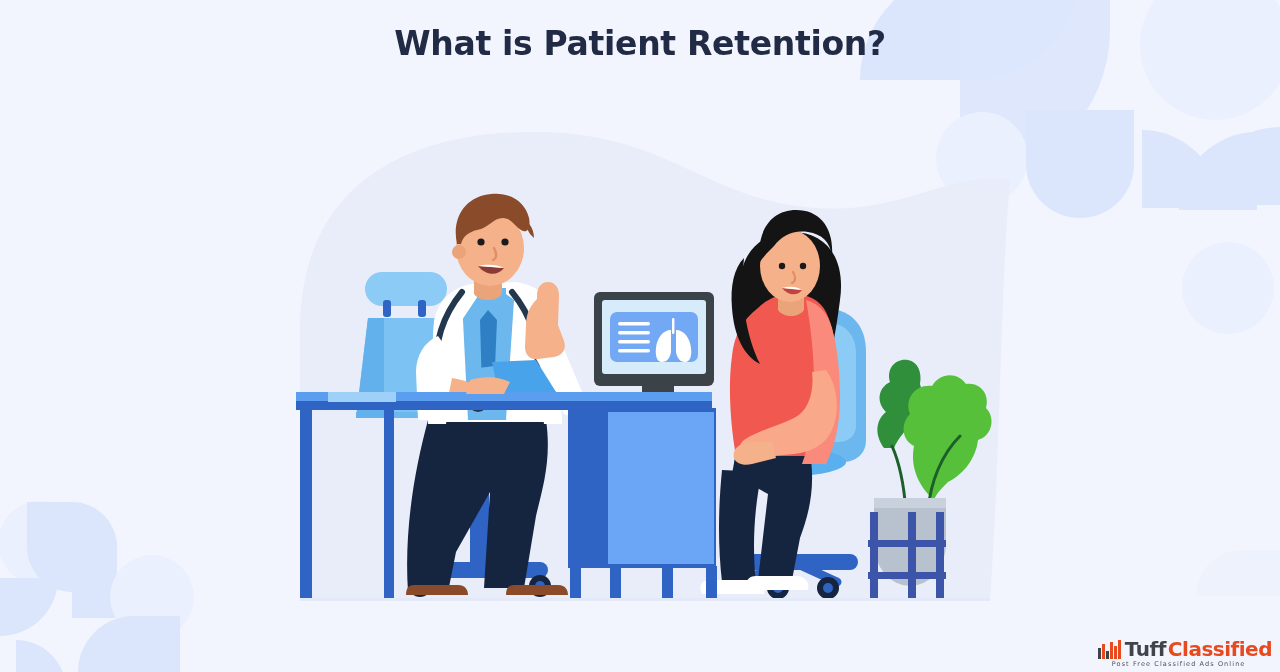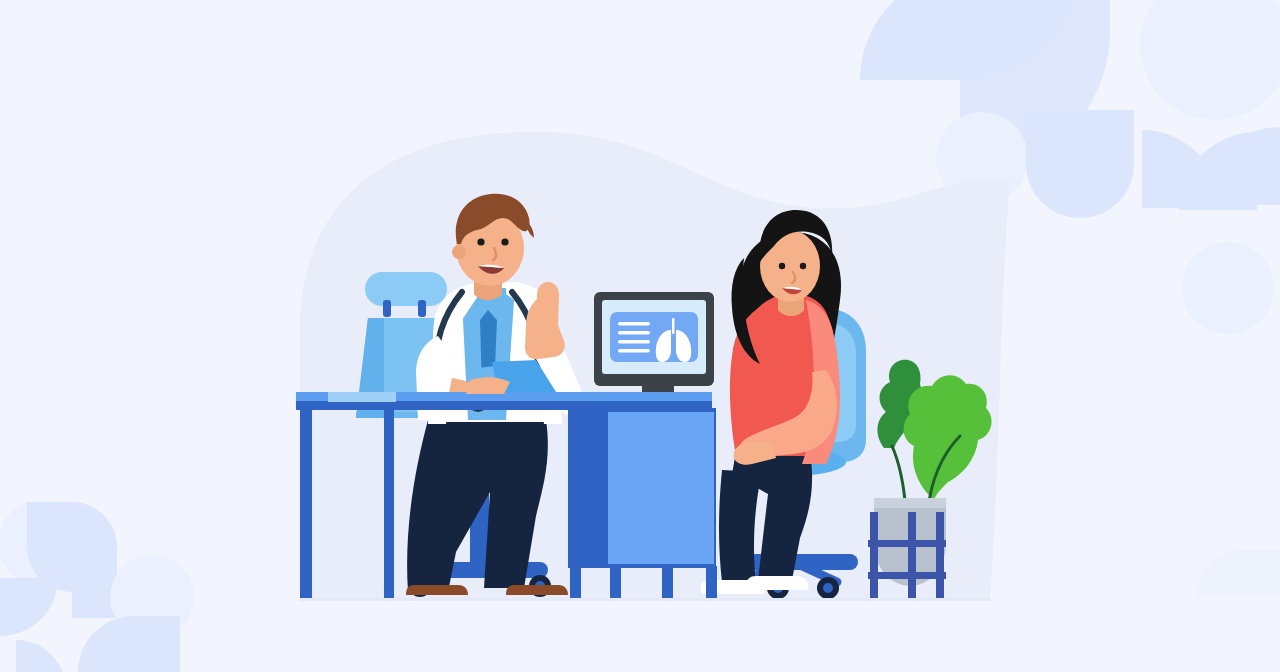--- a/index.html
+++ b/index.html
@@ -73,20 +73,21 @@
       <circle cx="152" cy="597" r="42" fill="#eaf0fd"></circle>
       <path d="M16 640 a50 50 0 0 1 50 50 v10 h-50 z" fill="#dbe6fc"></path>
       <path d="M78 672 a56 56 0 0 1 56 -56 h46 v56 z" fill="#dbe6fc"></path>
     </g>
 
     <g>
       <path d="M1196 596 a46 46 0 0 1 46 -46 h38 v46 z" fill="#eef2fd"></path>
     </g>
   </svg>
 
+  <div id="page-title">What is Patient Retention?</div>
 
   <svg id="scene" viewBox="0 0 1280 672">
 
     <path d="M300 330
              C300 190, 400 130, 540 132
              C660 134, 700 190, 790 205
              C900 222, 940 170, 1010 180
              C1000 300, 1000 460, 990 600
              L300 600 Z" fill="#e8edf9"></path>
 
@@ -252,14 +253,29 @@
       <rect x="870" y="512" width="8" height="88" fill="#3d55a8"></rect>
       <rect x="908" y="512" width="8" height="88" fill="#3d55a8"></rect>
       <rect x="936" y="512" width="8" height="88" fill="#3d55a8"></rect>
       <rect x="868" y="540" width="78" height="7" fill="#3d55a8"></rect>
       <rect x="868" y="572" width="78" height="7" fill="#3d55a8"></rect>
     </g>
 
     <rect x="300" y="598" width="690" height="3" fill="#e3e9f6"></rect>
   </svg>
 
+  <div id="watermark">
+    <div class="wm-row">
+      <span class="wm-bars">
+        <i style="height:11px"></i>
+        <i class="o" style="height:15px"></i>
+        <i style="height:8px"></i>
+        <i class="o" style="height:17px"></i>
+        <i class="o" style="height:13px"></i>
+        <i class="o" style="height:19px"></i>
+      </span>
+      <span class="wm-text wm-tuff">Tuff</span>
+      <span class="wm-text wm-class">Classified</span>
+    </div>
+    <div class="wm-tag">Post Free Classified Ads Online</div>
+  </div>
 
 </div>
 
 </body></html>

